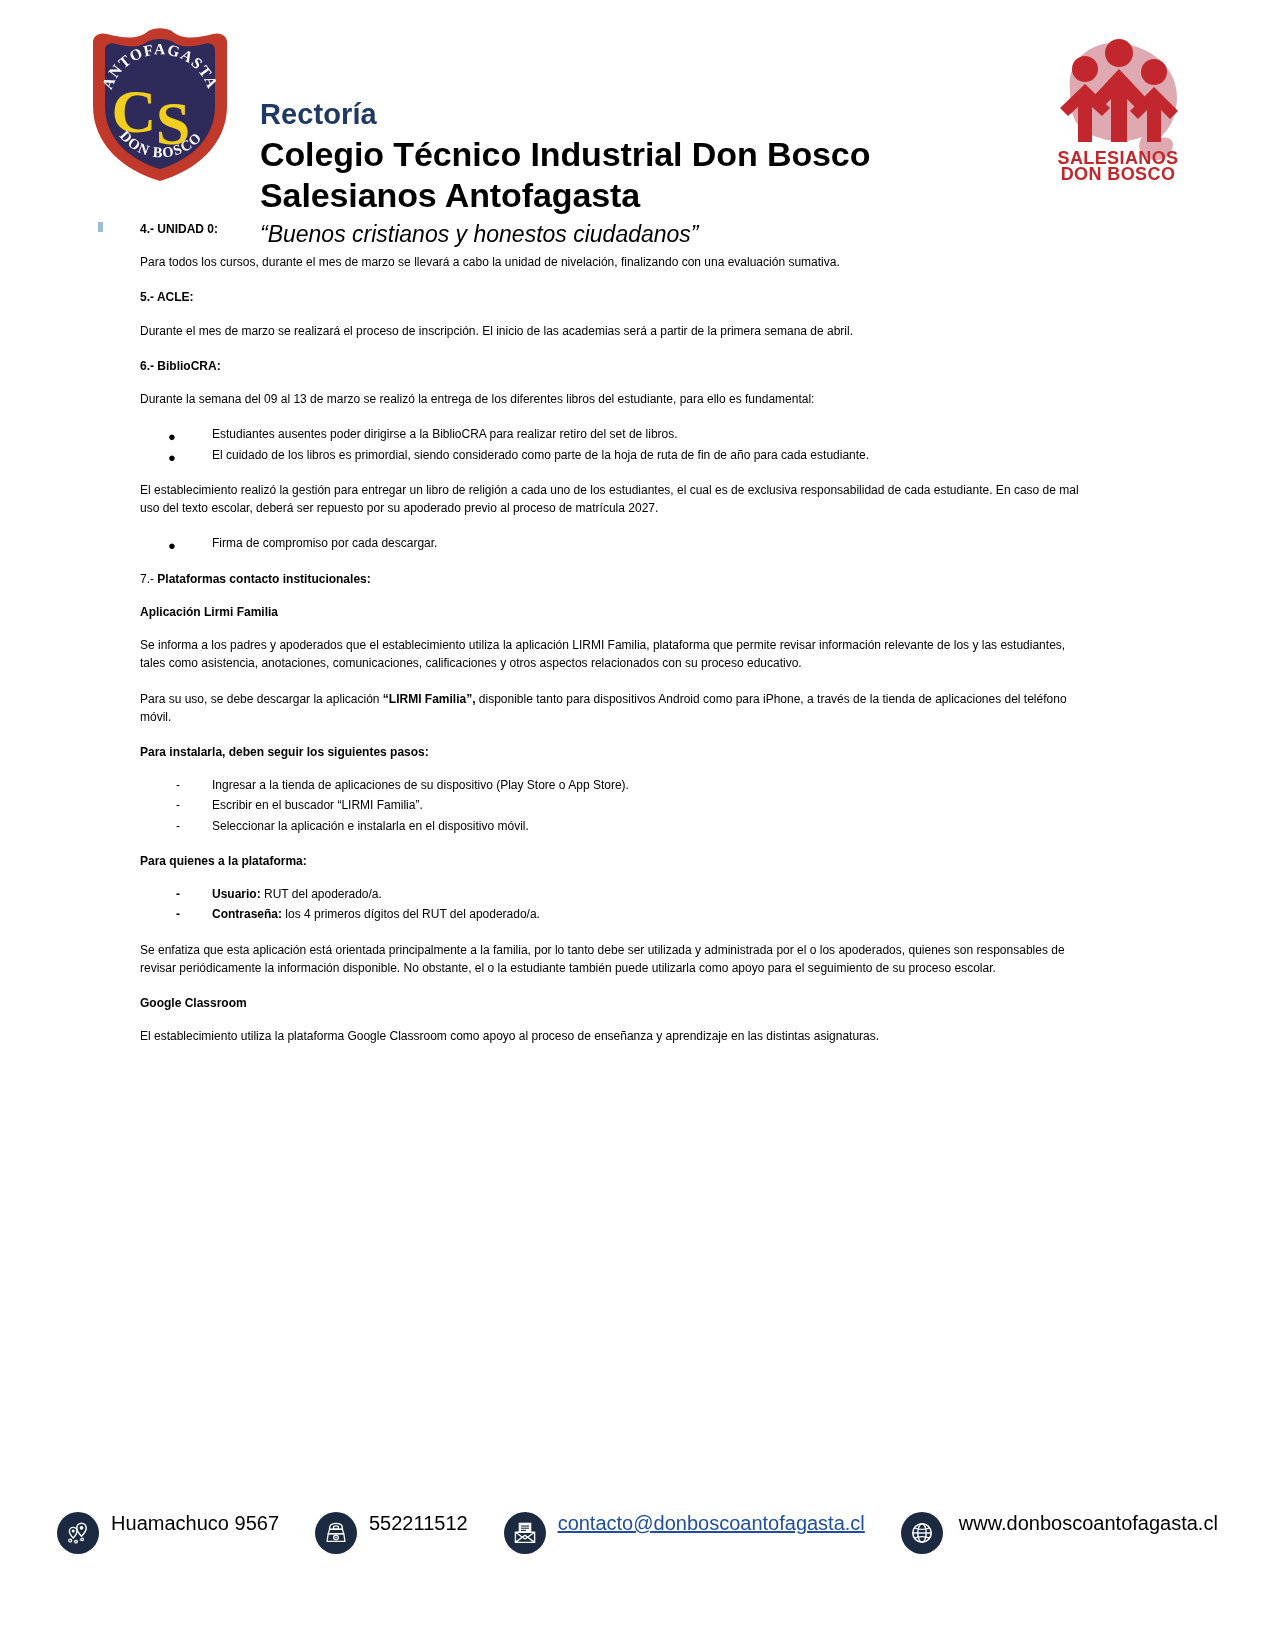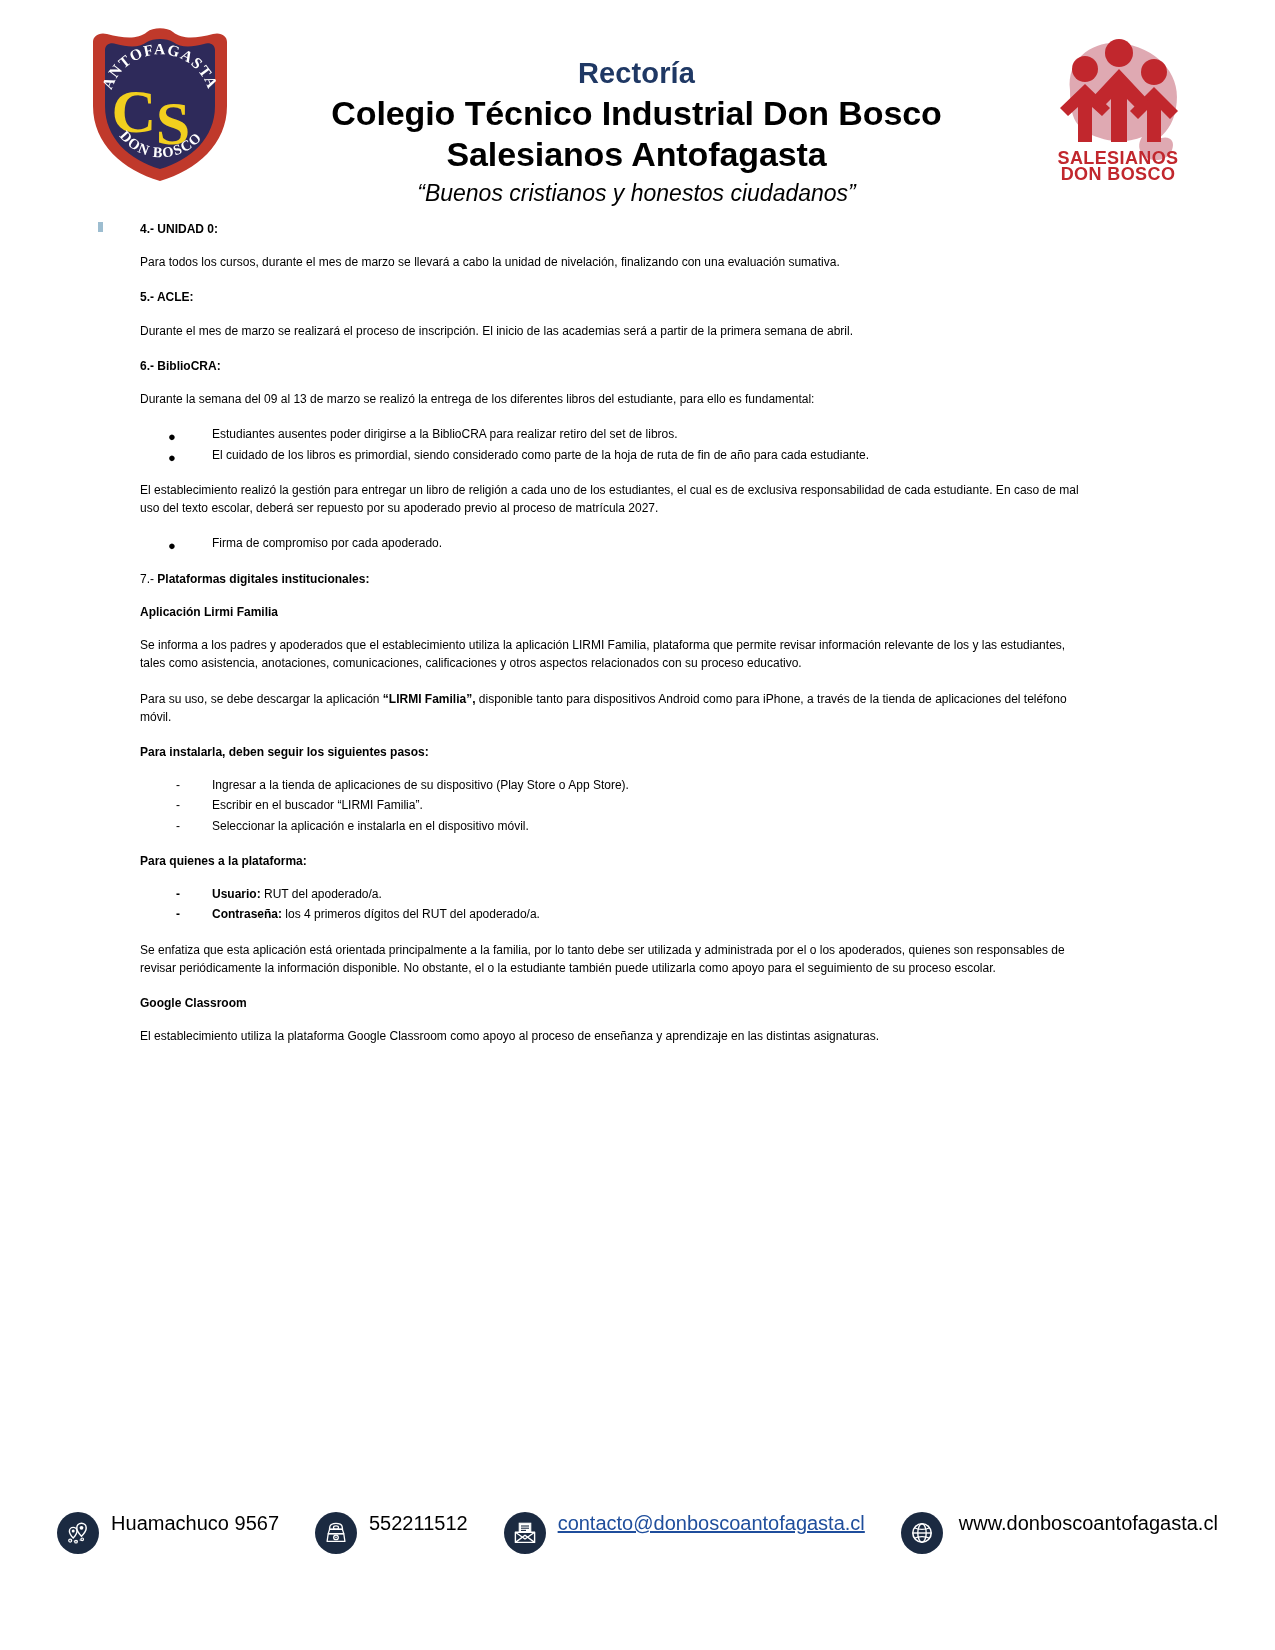--- a/index.html
+++ b/index.html
@@ -39,22 +39,21 @@
   .header-logo-left {
     width: 180px;
     margin-left: 70px;
     margin-top: 2px;
     flex: 0 0 auto;
     display: flex;
     justify-content: center;
   }
   .header-center {
     flex: 1 1 auto;
-    text-align: center;
-    margin-top: 35px;
+    margin-top: 76px;
     padding: 0 10px;
   }
   .header-logo-right {
     width: 190px;
     margin-right: 62px;
     margin-top: 8px;
     flex: 0 0 auto;
     display: flex;
     flex-direction: column;
     align-items: center;
@@ -273,24 +272,24 @@
     <p class="para">Durante la semana del 09 al 13 de marzo se realizó la entrega de los diferentes libros del estudiante, para ello es fundamental:</p>
 
     <ul class="bullets">
       <li>Estudiantes ausentes poder dirigirse a la BiblioCRA para realizar retiro del set de libros.</li>
       <li>El cuidado de los libros es primordial, siendo considerado como parte de la hoja de ruta de fin de año para cada estudiante.</li>
     </ul>
 
     <p class="para">El establecimiento realizó la gestión para entregar un libro de religión a cada uno de los estudiantes, el cual es de exclusiva responsabilidad de cada estudiante. En caso de mal uso del texto escolar, deberá ser repuesto por su apoderado previo al proceso de matrícula 2027.</p>
 
     <ul class="bullets">
-      <li>Firma de compromiso por cada apoderado.</li>
+      <li>Firma de compromiso por cada descargar.</li>
     </ul>
 
-    <p class="heading-mixed"><span>7.- </span><b>Plataformas digitales institucionales:</b></p>
+    <p class="heading-mixed"><span>7.- </span><b>Plataformas contacto institucionales:</b></p>
 
     <p class="heading">Aplicación Lirmi Familia</p>
     <p class="para">Se informa a los padres y apoderados que el establecimiento utiliza la aplicación LIRMI Familia, plataforma que permite revisar información relevante de los y las estudiantes, tales como asistencia, anotaciones, comunicaciones, calificaciones y otros aspectos relacionados con su proceso educativo.</p>
 
     <p class="para"><span>Para su uso, se debe descargar la aplicación </span><b>“LIRMI Familia”,</b><span> disponible tanto para dispositivos Android como para iPhone, a través de la tienda de aplicaciones del teléfono móvil.</span></p>
 
     <p class="heading">Para instalarla, deben seguir los siguientes pasos:</p>
 
     <ul class="dashes">
       <li>Ingresar a la tienda de aplicaciones de su dispositivo (Play Store o App Store).</li>

